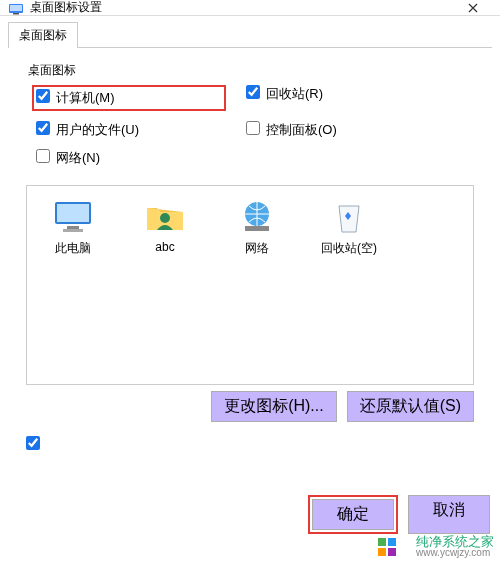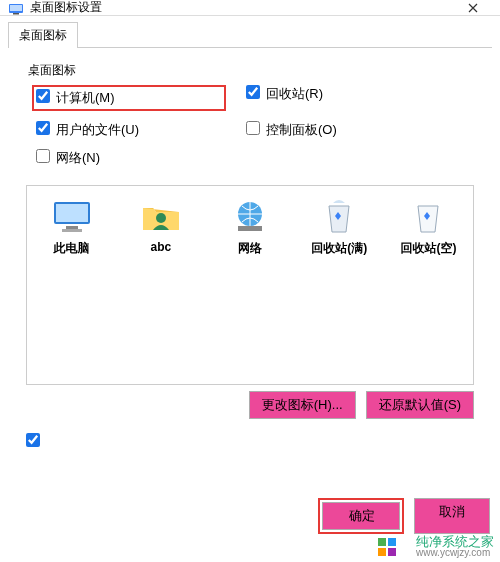--- a/index.html
+++ b/index.html
@@ -14,27 +14,27 @@
 .tab { display: inline-block; font-size: 12px; padding: 4px 10px; border: 1px solid #ccc; border-bottom: none; background: #fff; position: relative; z-index: 2; }
 .tabline { border-top: 1px solid #ccc; margin-top: -1px; }
 
 .section-label { font-size: 12px; margin: 14px 0 6px 28px; }
 
 .checks { display: grid; grid-template-columns: 190px 190px; column-gap: 20px; row-gap: 10px; margin-left: 36px; }
 .chk { display: flex; align-items: flex-start; gap: 6px; font-size: 13px; }
 .chk input { width: 14px; height: 14px; accent-color: #1a73e8; }
 .highlight-red { border: 2px solid #e53935; padding: 2px 6px 2px 2px; margin-left: -4px; }
 
-.iconbox { border: 1px solid #ccc; margin: 18px 26px 6px 26px; height: 200px; padding-top: 10px; font-weight: bold; }
+.iconbox { border: 1px solid #ccc; margin: 18px 26px 6px 26px; height: 200px; padding-top: 10px; }
 .iconrow { display: flex; gap: 16px; padding: 0 8px; }
 .di { width: 76px; text-align: center; font-size: 12px; cursor: pointer; }
 .di .ic { width: 44px; height: 40px; margin: 0 auto 4px auto; display: flex; align-items: center; justify-content: center; }
 
 .btnrow { display: flex; justify-content: flex-end; gap: 10px; margin: 6px 26px 0 0; }
-.btn { font-size: 13px; padding: 4px 12px; border: 1px solid #adadad; background: #ec4899; cursor: pointer; min-width: 100px; text-align: right; }
+.btn { font-size: 16px; padding: 4px 12px; border: 1px solid #adadad; background: #c4b5fd; cursor: pointer; min-width: 100px; text-align: center; }
 
 .allowrow { margin: 14px 0 0 26px; }
 .allowrow .chk { font-size: 12px; }
 
 .footer { position: absolute; bottom: 28px; right: 10px; display: flex; gap: 10px; }
 .footer .btn { min-width: 78px; padding: 4px 24px; }
 .footer .ok-wrap { border: 2px solid #e53935; padding: 2px; display: inline-block; }
 
 .watermark { position: absolute; bottom: 4px; right: 6px; font-size: 13px; color: #2a7; display: flex; align-items: center; gap: 20px; font-weight: 500; }
 .wm-logo { width: 18px; height: 18px; }
@@ -118,30 +118,20 @@
             <circle cx="22" cy="18" r="12" fill="#4fa8e8"></circle>
             <path d="M10 18 h24 M22 6 v24 M14 10 q8 8 16 0 M14 26 q8 -8 16 0" stroke="#fff" stroke-width="1" fill="none"></path>
             <rect x="10" y="30" width="24" height="5" fill="#888"></rect>
           </svg>
       </div>
       <div>网络</div>
     </div>
     <div class="di">
       <div class="ic">
         <svg viewBox="0 0 44 40">
-            <path d="M12 10 h20 l-3 26 h-14 z" fill="#e8eef5" stroke="#9ab" stroke-width="1"></path>
-            <path d="M16 7 q6 -6 12 0" fill="#cfe2f3"></path>
-            <path d="M18 20 l3 -4 l3 4 l-3 4 z" fill="#3b82f6"></path>
-          </svg>
-      </div>
-      <div>回收站(满)</div>
-    </div>
-    <div class="di">
-      <div class="ic">
-        <svg viewBox="0 0 44 40">
             <path d="M12 10 h20 l-3 26 h-14 z" fill="#f5f8fb" stroke="#9ab" stroke-width="1"></path>
             <path d="M18 20 l3 -4 l3 4 l-3 4 z" fill="#3b82f6"></path>
           </svg>
       </div>
       <div>回收站(空)</div>
     </div>
   </div>
 </div>
 
 <div class="btnrow">

